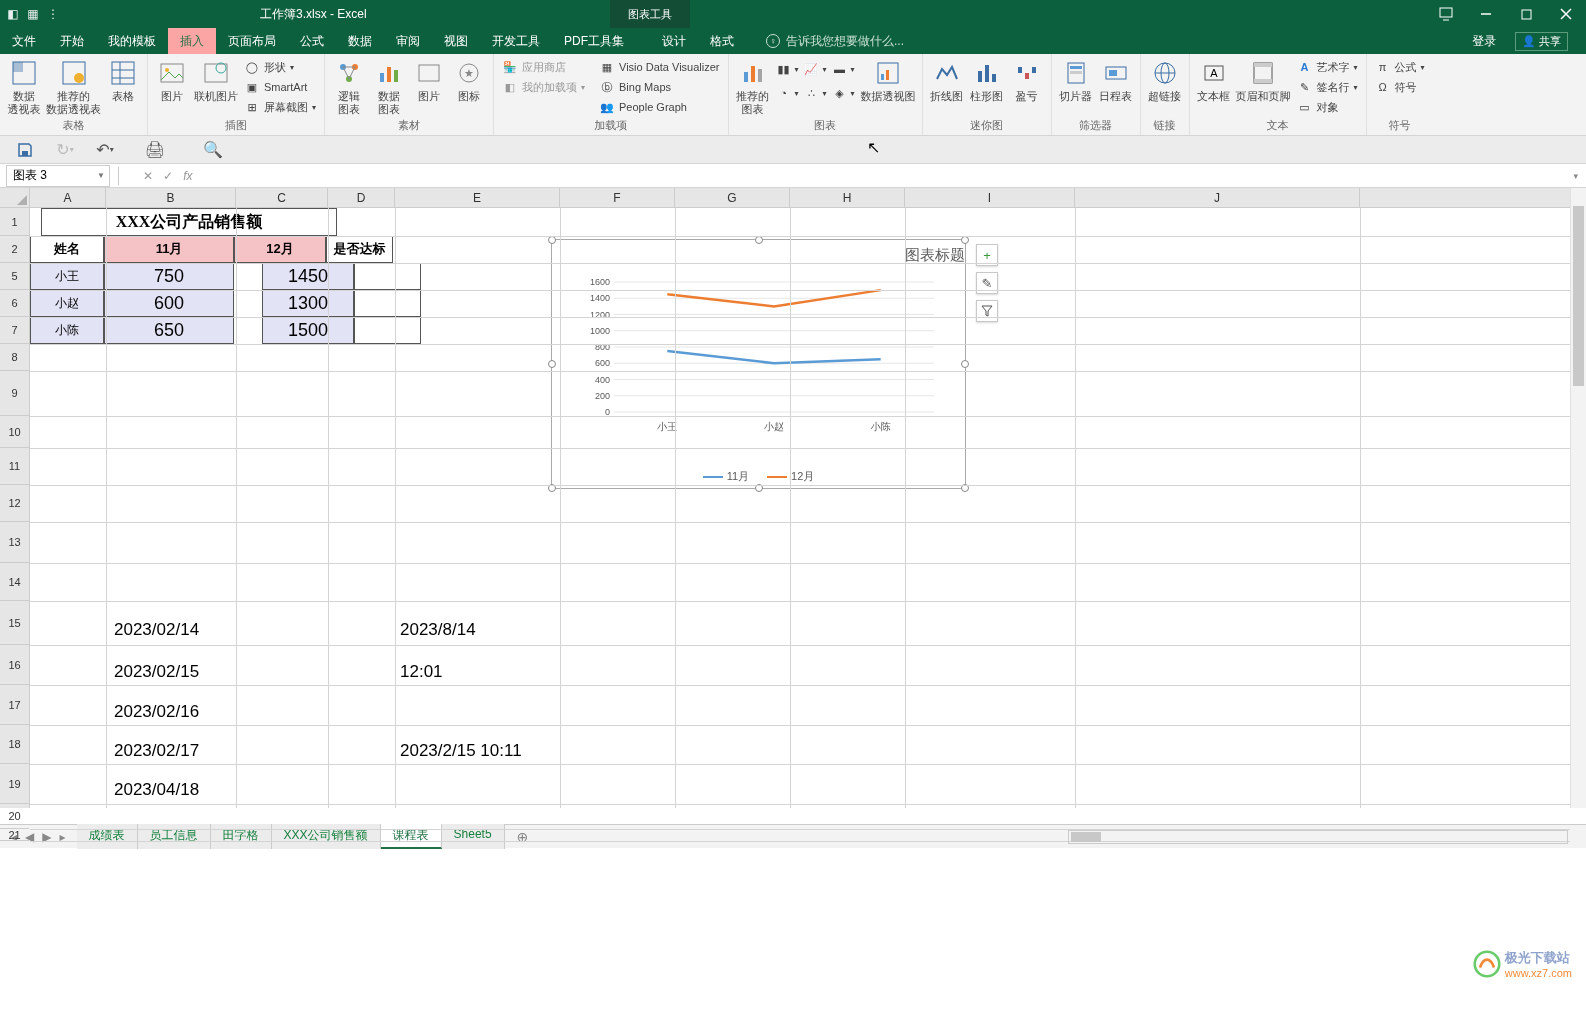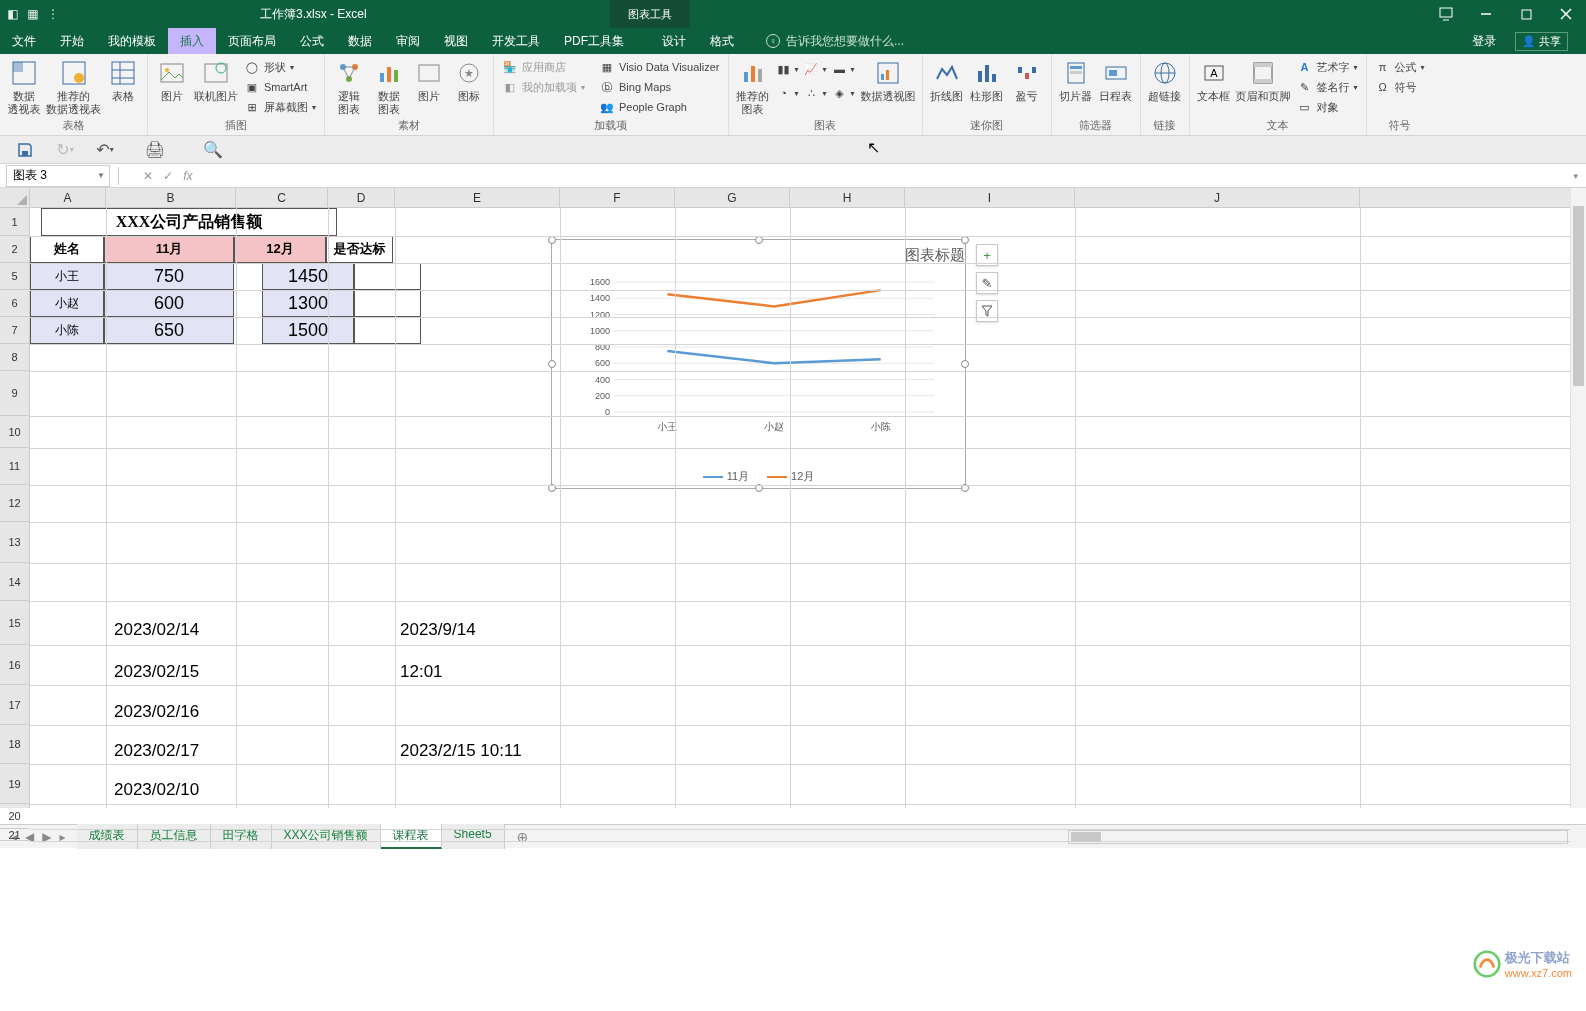--- a/index.html
+++ b/index.html
@@ -10,21 +10,21 @@
 .titlebar .left-icons { display: flex; gap: 2px; padding: 0 4px; }
 .titlebar .left-icons .ic { width: 18px; height: 18px; display:flex; align-items:center; justify-content:center; opacity:.9; }
 .titlebar .filename { position: absolute; left: 260px; }
 .titlebar .ctx-tab { position:absolute; left: 610px; top:0; height:28px; width:80px; background:#134d35; display:flex; flex-direction:column; align-items:center; justify-content:center; font-size:11px; }
 .titlebar .win-controls { position:absolute; right:0; display:flex; }
 .titlebar .win-controls div { width: 40px; height: 28px; display:flex; align-items:center; justify-content:center; cursor:pointer; }
 
 
 .menubar { height: 26px; background: #0d603e; display:flex; align-items:stretch; color:#fff; font-size:12px; }
 .menubar .mtab { padding: 0 12px; display:flex; align-items:center; cursor:pointer; }
-.menubar .mtab.active { background:#c4b5fd; color:#217346; }
+.menubar .mtab.active { background:#fca5a5; color:#217346; }
 .menubar .tellme { margin-left: 20px; display:flex; align-items:center; color:#c8e0d3; font-size:12px; }
 .menubar .bulb { width:14px; height:14px; border:1px solid #c8e0d3; border-radius:50%; margin-right:6px; display:flex; align-items:center; justify-content:center; font-size:9px;}
 .menubar .right { margin-left:auto; display:flex; align-items:center; padding-right:18px; gap:19px; }
 
 
 .ribbon { height: 82px; background:#f3f3f3; border-bottom:1px solid #d4d4d4; display:flex; font-size:11px; color:#444; }
 .r-group { border-right:1px solid #e0e0e0; display:flex; flex-direction:column; padding: 2px 6px 0 6px; }
 .r-group .body { flex:1; display:flex; align-items:flex-start; gap:4px; padding-top:2px;}
 .r-group .label { text-align:center; font-size:11px; color:#666; padding:1px 0 2px 0; position:relative;}
 .r-btn-v { display:flex; flex-direction:column; align-items:center; gap:2px; cursor:pointer; min-width:36px; text-align:center; line-height:1.2;}
@@ -605,22 +605,22 @@
             <div class="dc3">1500</div>
             <div class="dc4"></div>
           </div>
         </div>
     </div>
 
     <div class="date-cell" style="left:84px; top:412px;">2023/02/14</div>
     <div class="date-cell" style="left:84px; top:454px;">2023/02/15</div>
     <div class="date-cell" style="left:84px; top:494px;">2023/02/16</div>
     <div class="date-cell" style="left:84px; top:533px;">2023/02/17</div>
-    <div class="date-cell" style="left:84px; top:572px;">2023/02/10</div>
-    <div class="date-cell" style="left:370px; top:412px;">2023/9/14</div>
+    <div class="date-cell" style="left:84px; top:572px;">2023/04/18</div>
+    <div class="date-cell" style="left:370px; top:412px;">2023/8/14</div>
     <div class="date-cell" style="left:370px; top:454px;">12:01</div>
     <div class="date-cell" style="left:370px; top:533px;">2023/2/15 10:11</div>
 
     <div class="chart-obj">
       <div class="handle" style="left:-4px; top:-4px;"></div>
         <div class="handle" style="right:-4px; top:-4px;"></div>
       <div class="handle" style="left:-4px; bottom:-4px;"></div>
         <div class="handle" style="right:-4px; bottom:-4px;"></div>
       <div class="handle" style="left:50%; top:-4px; margin-left:-4px;"></div>
         <div class="handle" style="left:50%; bottom:-4px; margin-left:-4px;"></div>

